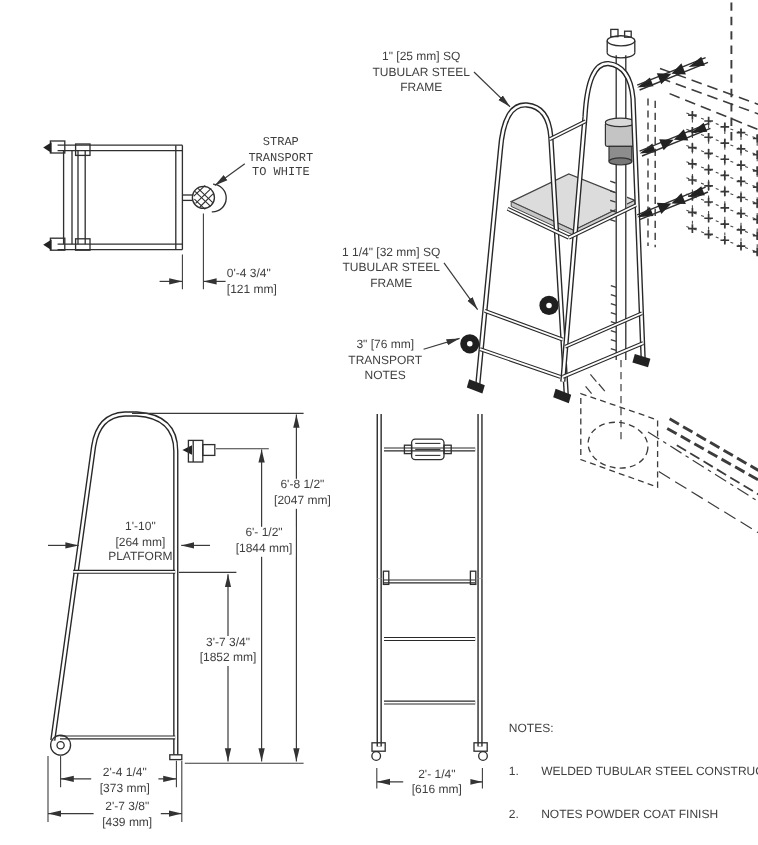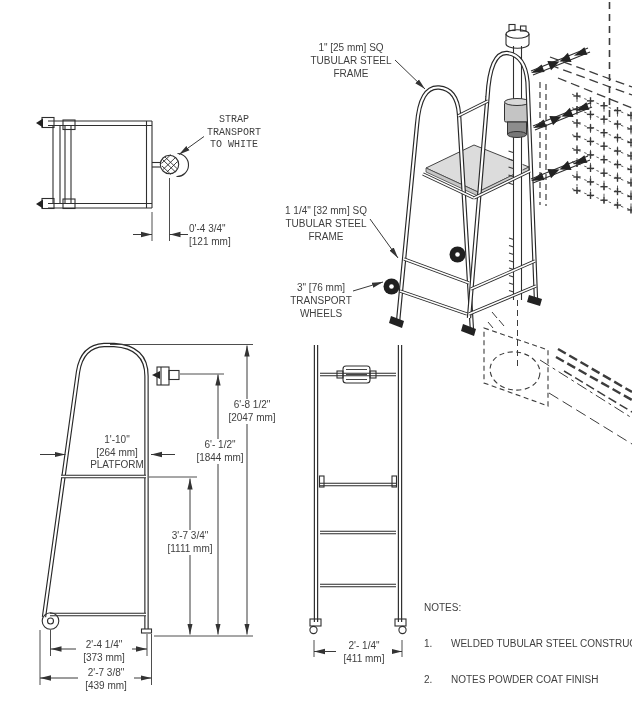--- a/index.html
+++ b/index.html
@@ -395,57 +395,57 @@
 
 <div class="lbl" style="left:276px;top:204px;width:100px;line-height:13px;">
   <div>1 1/4" [32 mm] SQ</div>
   <div>TUBULAR STEEL</div>
   <div>FRAME</div>
 </div>
 
 <div class="lbl" style="left:271px;top:281px;width:100px;line-height:13px;">
   <div>3" [76 mm]</div>
   <div>TRANSPORT</div>
-  <div>WHEELS</div>
+  <div>NOTES</div>
 </div>
 
 <div class="lbl wbg" style="left:224px;top:399px;width:56px;">
   <div>6'-8 1/2"</div>
   <div>[2047 mm]</div>
 </div>
 
 <div class="lbl wbg" style="left:194px;top:439px;width:52px;">
   <div>6'- 1/2"</div>
   <div>[1844 mm]</div>
 </div>
 
 <div class="lbl wbg" style="left:166px;top:530px;width:48px;">
   <div>3'-7 3/4"</div>
-  <div>[1111 mm]</div>
+  <div>[1852 mm]</div>
 </div>
 
 <div class="lbl" style="left:77px;top:434px;width:80px;">
   <div>1'-10"</div>
   <div>[264 mm]</div>
   <div>PLATFORM</div>
 </div>
 
 <div class="lbl wbg" style="left:76px;top:639px;width:56px;">
   <div>2'-4 1/4"</div>
   <div>[373 mm]</div>
 </div>
 
 <div class="lbl wbg" style="left:78px;top:667px;width:56px;">
   <div>2'-7 3/8"</div>
   <div>[439 mm]</div>
 </div>
 
 <div class="lbl wbg" style="left:336px;top:640px;width:56px;">
   <div>2'- 1/4"</div>
-  <div>[411 mm]</div>
+  <div>[616 mm]</div>
 </div>
 
 <div class="notes">
   <div>NOTES:</div>
   <div><span class="note-num">1.</span><span>WELDED TUBULAR STEEL CONSTRUCTION</span></div>
   <div><span class="note-num">2.</span><span>NOTES POWDER COAT FINISH</span></div>
   
   
 </div>
 

